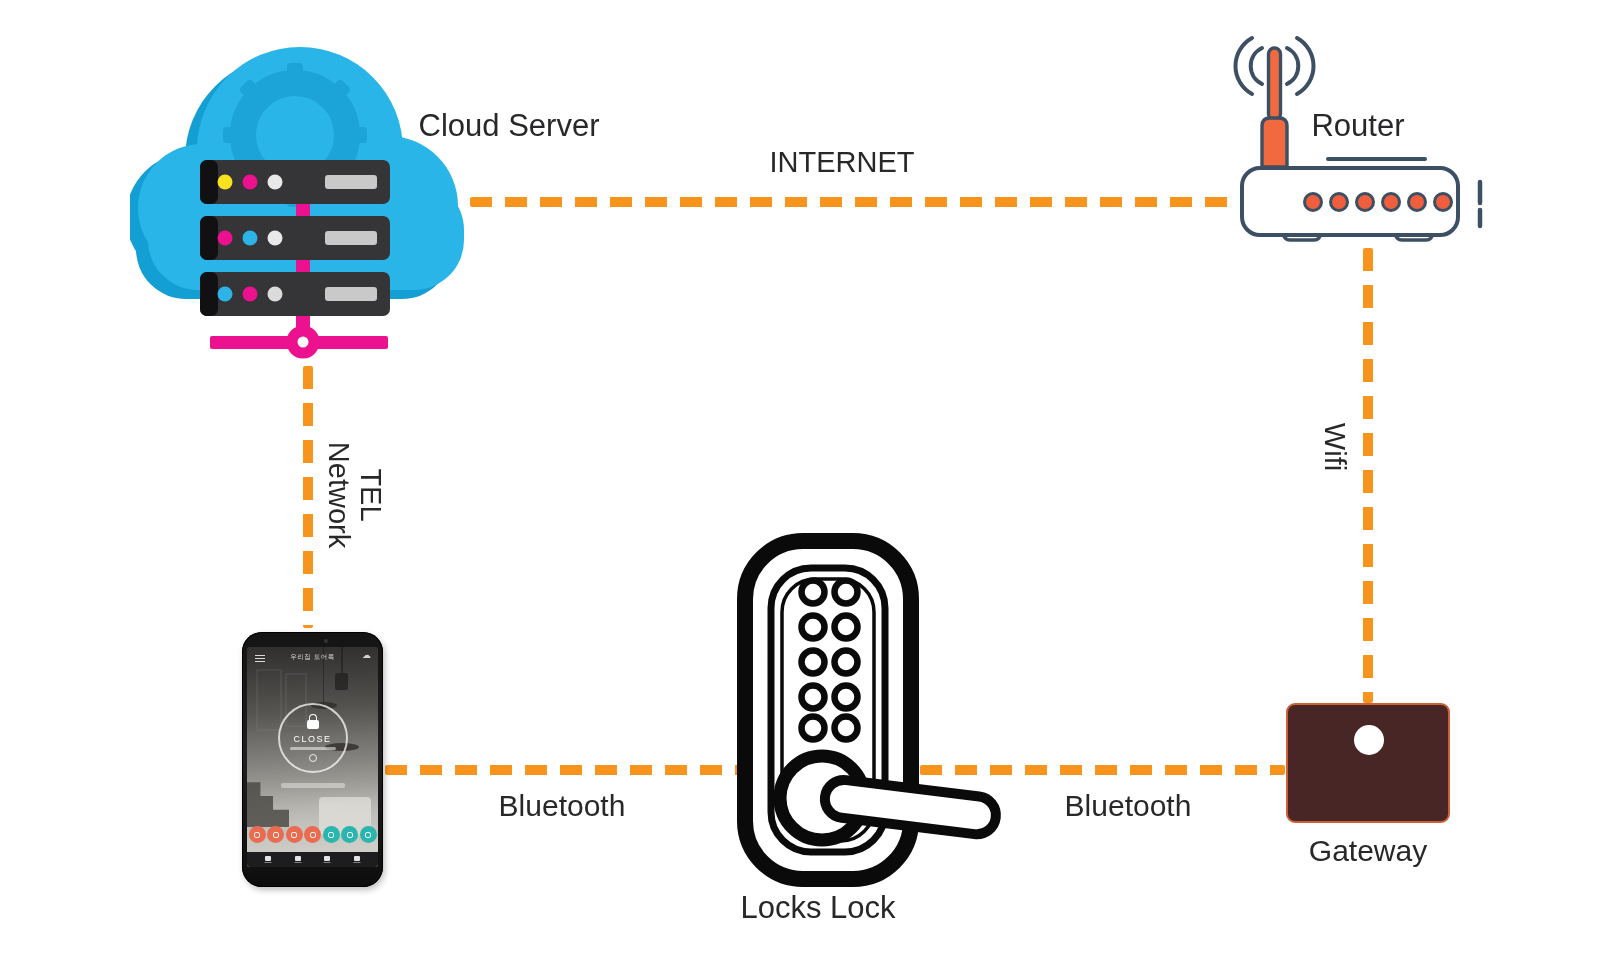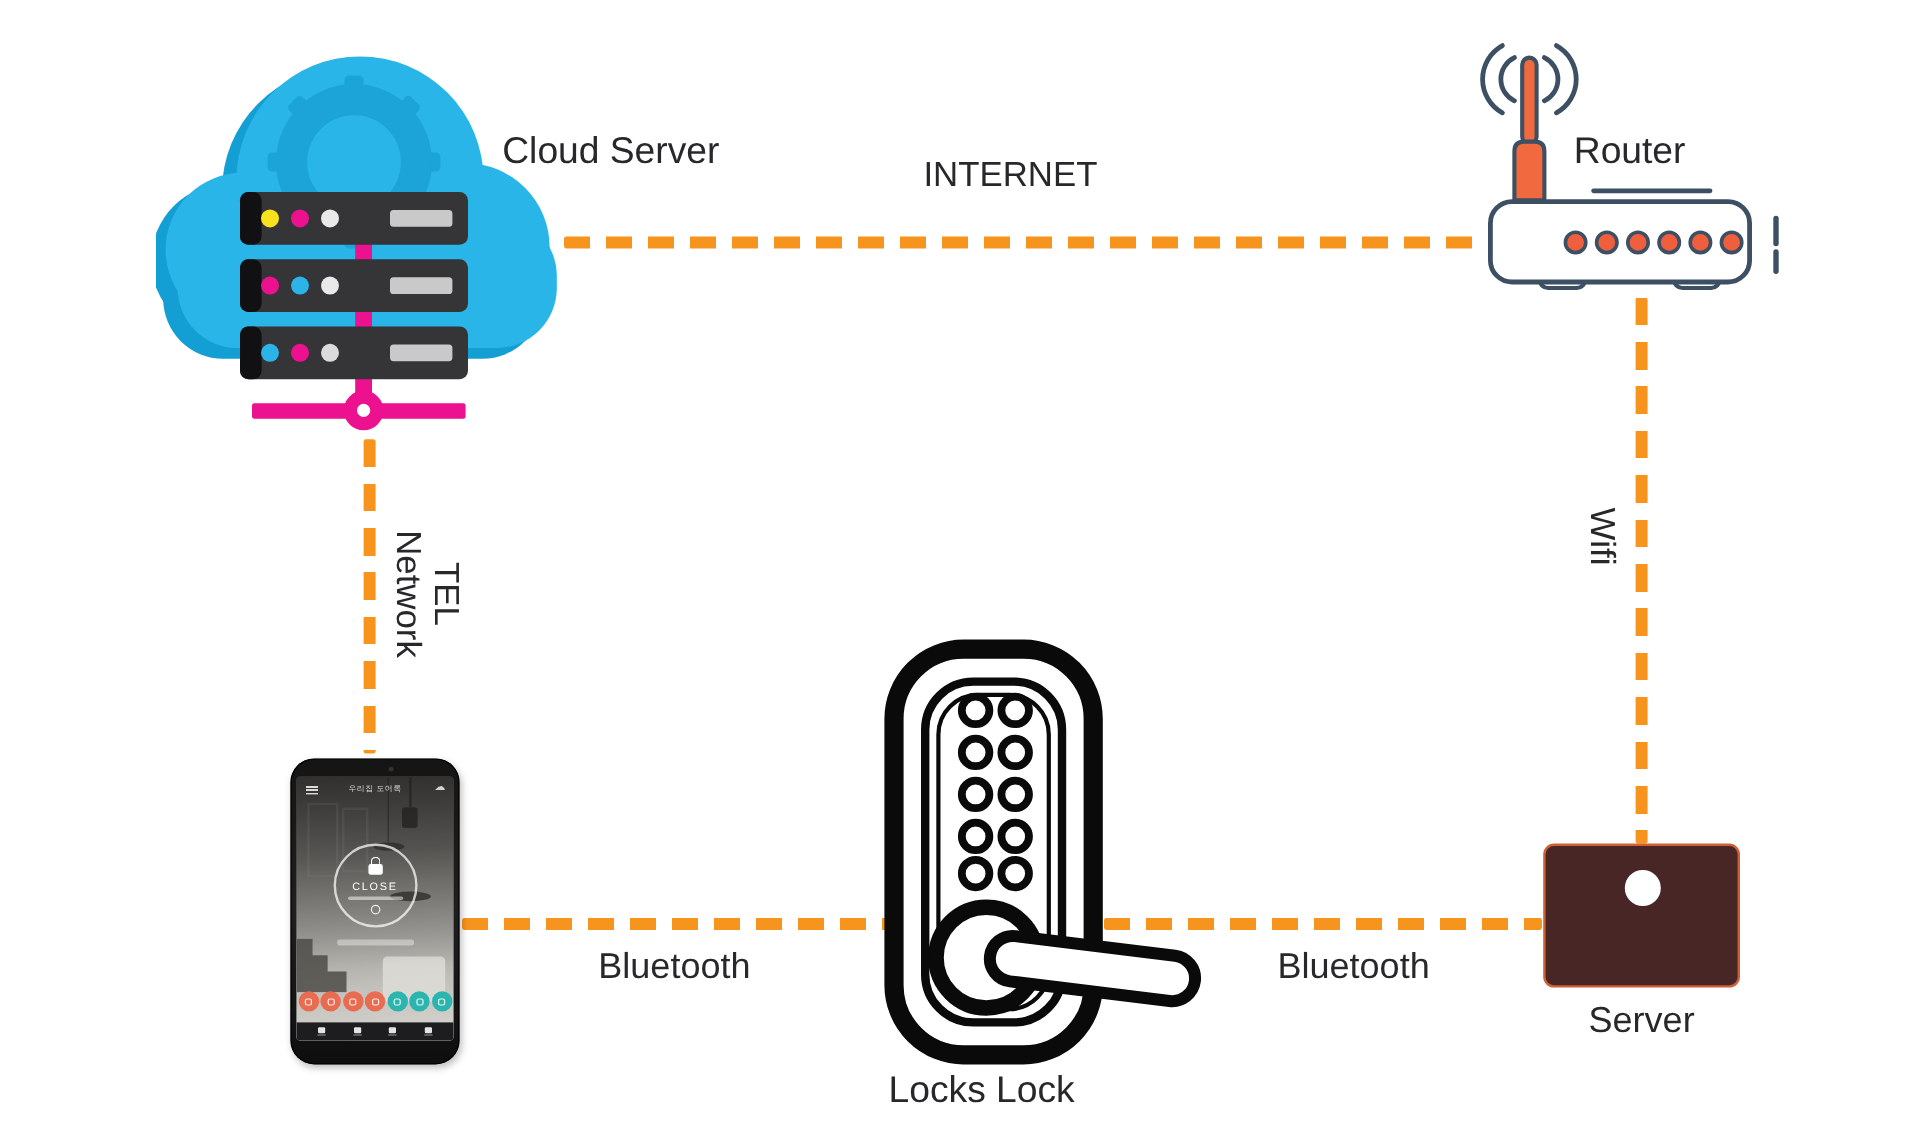--- a/index.html
+++ b/index.html
@@ -165,21 +165,21 @@
       </g>
       <g stroke-width="4.5">
         <line x1="270" y1="152" x2="270" y2="173"></line>
         <line x1="270" y1="180" x2="270" y2="196"></line>
       </g>
     </g>
   </svg>
   <div class="lbl lbl-31" style="left:1358px;top:108px;">Router</div>
 
   <div class="hdash" style="left:470px;top:197px;width:766px;"></div>
-  <div class="lbl lbl-29" style="left:842px;top:130px;">INTERNET</div>
+  <div class="lbl lbl-29" style="left:842px;top:146px;">INTERNET</div>
 
   <div class="vdash" style="left:303px;top:366px;height:262px;"></div>
   <div class="lbl-rot lbl-29" style="left:355px;top:495px;">
     <span style="display:block;">TEL</span>
     <span style="display:block;">Network</span>
   </div>
 
   <div class="vdash" style="left:1363px;top:248px;height:455px;"></div>
   <div class="lbl-rot lbl-29" style="left:1335px;top:447px;">Wifi</div>
 
@@ -250,15 +250,15 @@
           <circle cx="113" cy="204" r="11.5"></circle>
       </g>
       <circle cx="89" cy="274" r="42" stroke-width="13"></circle>
       <rect x="92" y="254" width="172" height="38" rx="19" stroke-width="10" transform="rotate(7 95 273)"></rect>
     </g>
   </svg>
   <div class="lbl lbl-31" style="left:818px;top:890px;">Locks Lock</div>
 
   <div class="gateway-box"></div>
   <div class="gateway-led"></div>
-  <div class="lbl lbl-30" style="left:1368px;top:834px;">Server</div>
+  <div class="lbl lbl-30" style="left:1368px;top:834px;">Gateway</div>
 
 </div>
 
 </body></html>

